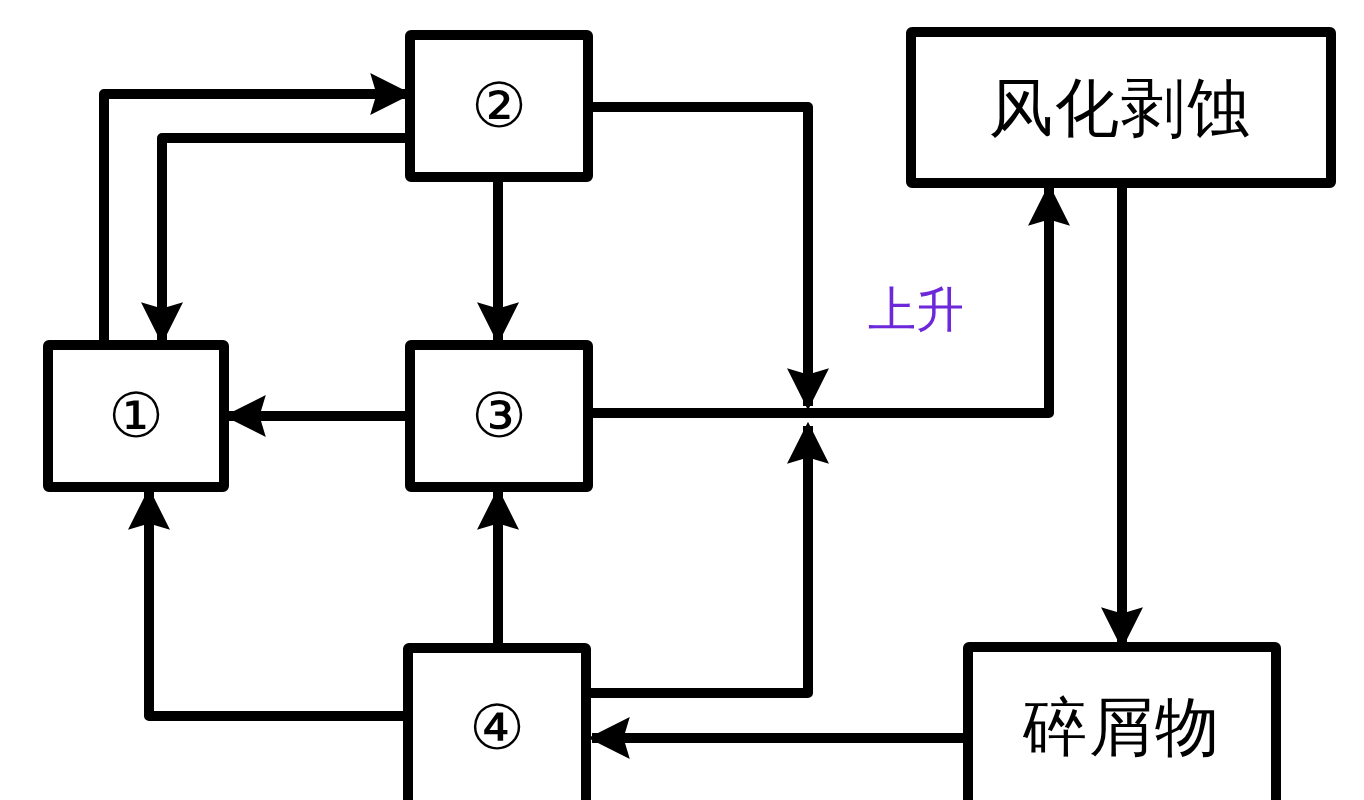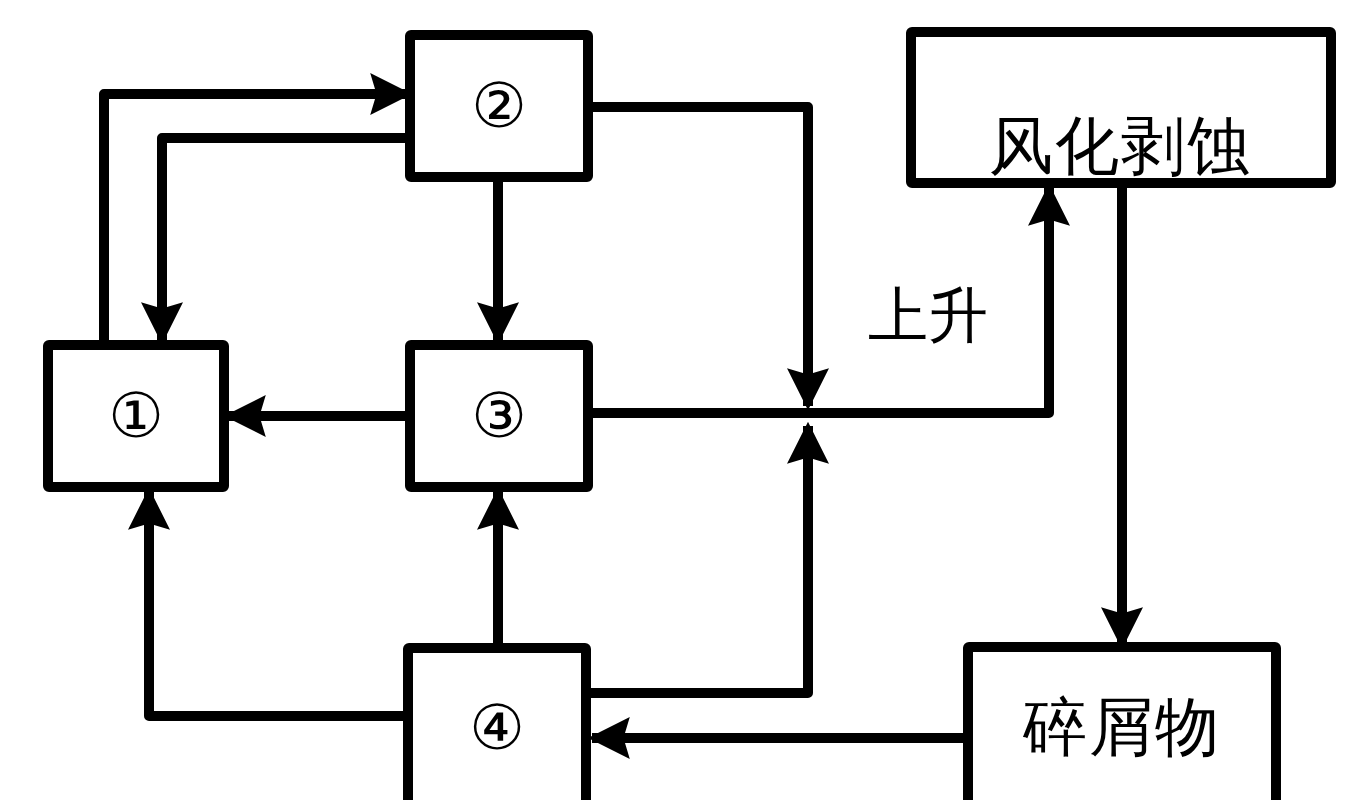--- a/index.html
+++ b/index.html
@@ -2,21 +2,21 @@
 <html><head>
 <meta charset="utf-8">
 <style>
   html, body { margin: 0; padding: 0; background: #ffffff; }
   body { width: 1364px; height: 800px; overflow: hidden; position: relative; font-family: "DejaVu Sans", sans-serif; }
   svg { position: absolute; left: 0; top: 0; }
   .box { position: absolute; border: 10px solid #000; border-radius: 6px; box-sizing: border-box; background: #fff;
          display: flex; align-items: center; justify-content: center; color: #000; }
   .num { font-size: 62px; line-height: 1; }
   .txt { font-size: 64px; line-height: 1; letter-spacing: 2px; }
-  .label { position: absolute; font-size: 60px; line-height: 1; color: #000000; }
+  .label { position: absolute; font-size: 48px; line-height: 1; color: #6d28d9; }
 </style>
 </head>
 <body>
 
 <svg width="1364" height="800">
   <defs>
     <marker id="arr" viewBox="0 0 10 10" refX="9" refY="5" markerWidth="4.2" markerHeight="4.2" orient="auto" markerUnits="strokeWidth">
       <path d="M0,0 L10,5 L0,10 L1.5,5 Z" fill="#000"></path>
     </marker>
   </defs>
@@ -51,20 +51,20 @@
 </div>
 <div class="box" style="left:405px;top:30px;width:188px;height:152px;">
   <span class="num">②</span>
 </div>
 <div class="box" style="left:405px;top:340px;width:188px;height:152px;">
   <span class="num">③</span>
 </div>
 <div class="box" style="left:403px;top:643px;width:188px;height:170px;">
   <span class="num">④</span>
 </div>
-<div class="box" style="left:906px;top:27px;width:430px;height:161px;align-items:flex-end;">
+<div class="box" style="left:906px;top:27px;width:430px;height:161px;">
   <span class="txt">风化剥蚀</span>
 </div>
 <div class="box" style="left:963px;top:642px;width:318px;height:170px;">
   <span class="txt">碎屑物</span>
 </div>
 
 <div class="label" style="left:868px;top:285px;">上升</div>
 
 </body></html>

